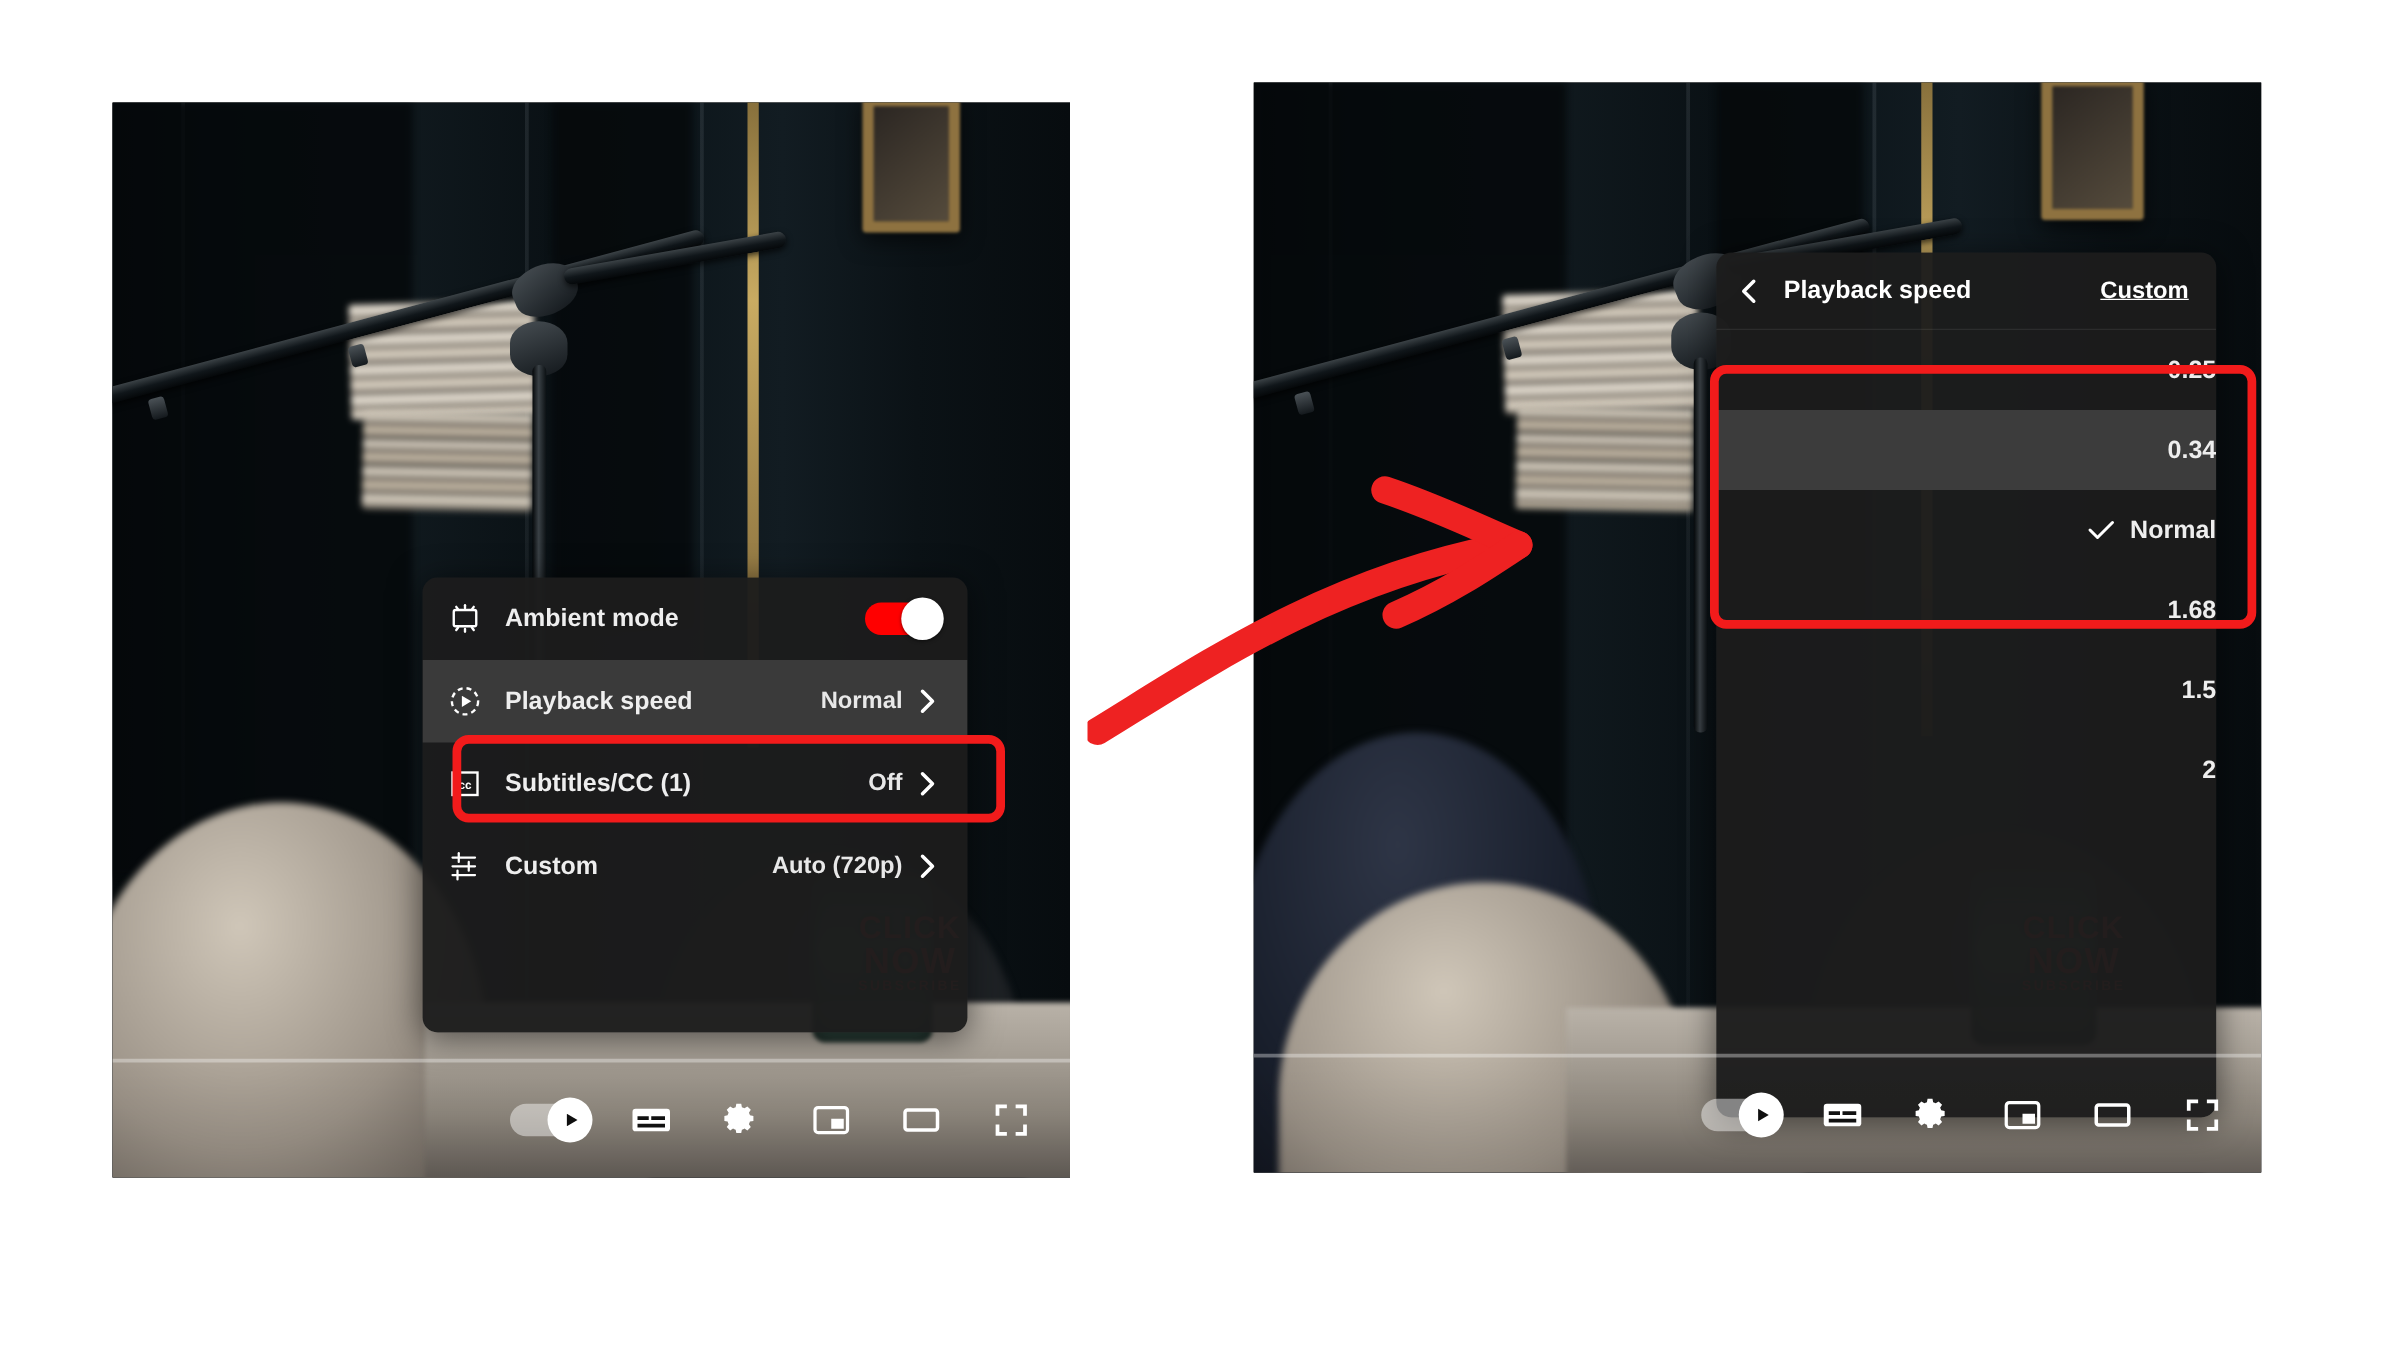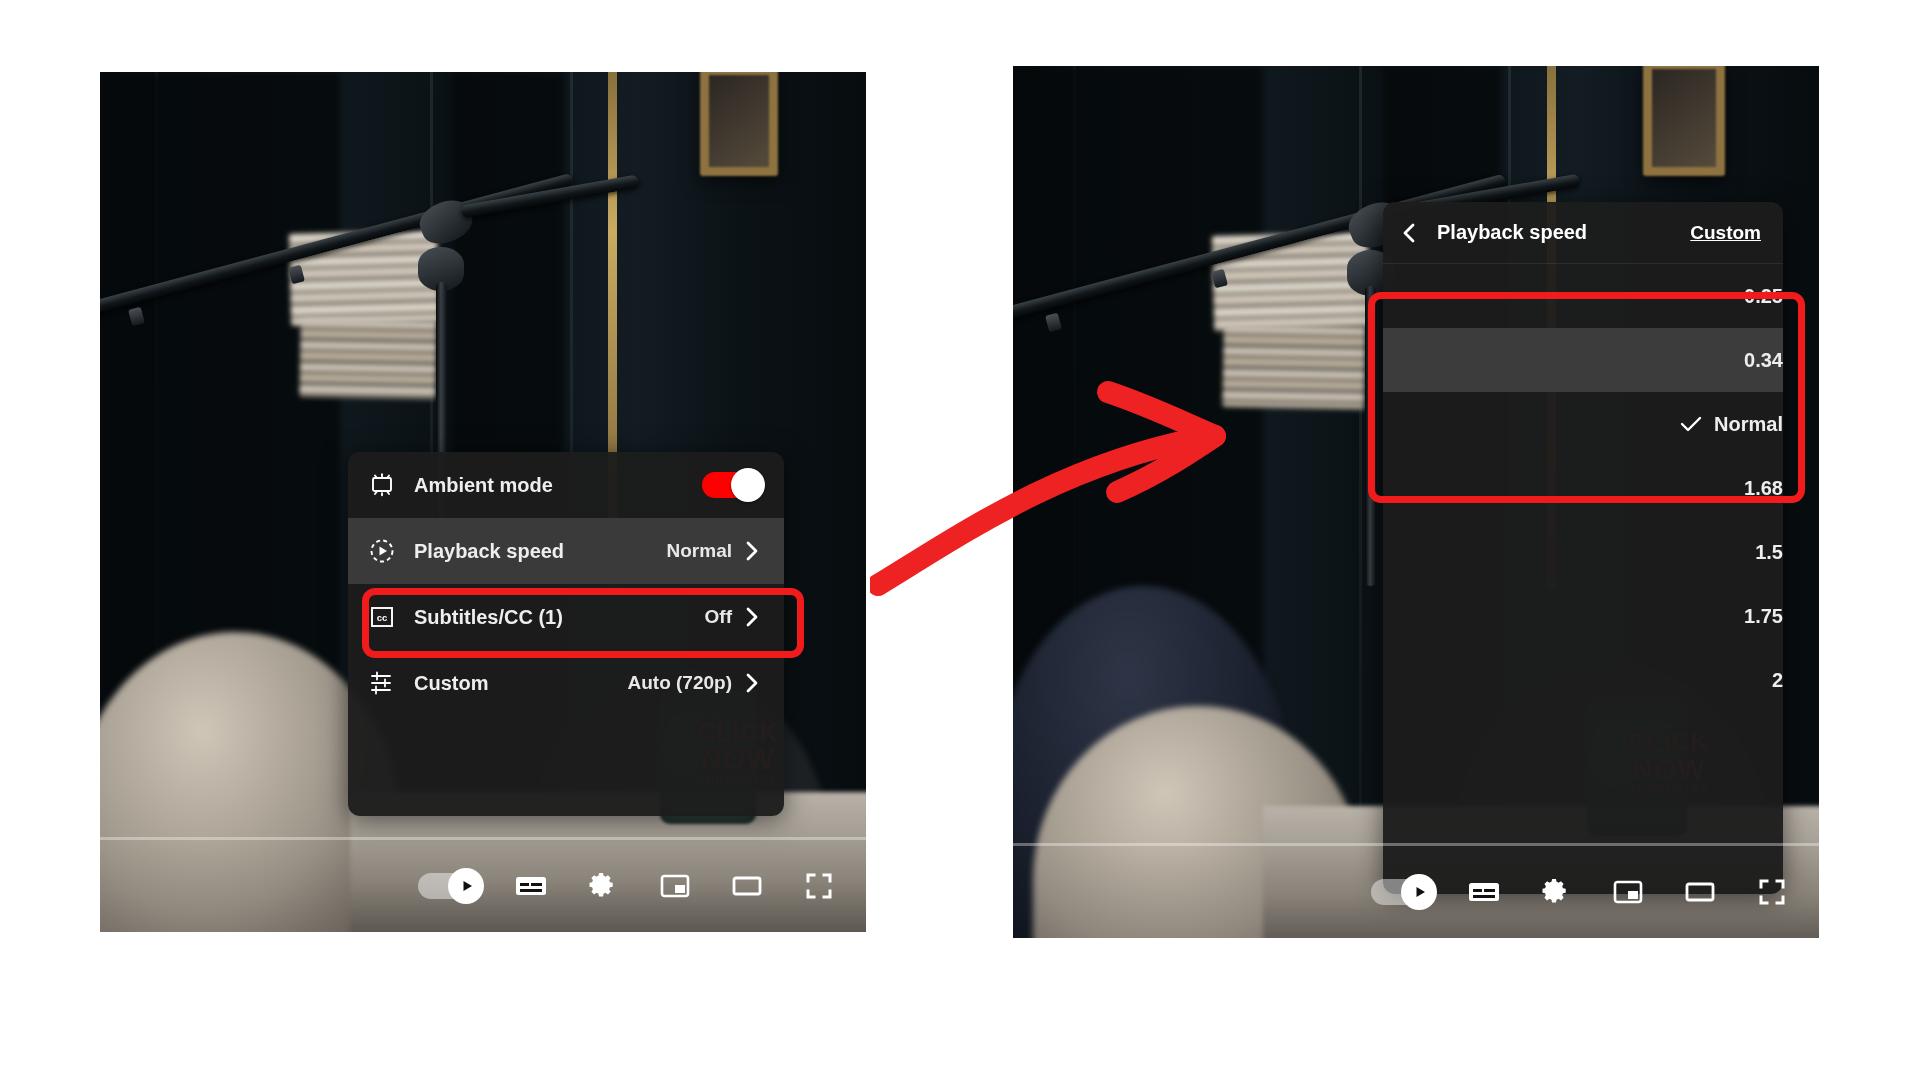--- a/index.html
+++ b/index.html
@@ -2,22 +2,22 @@
 <html><head>
 <meta charset="utf-8">
 <style>
   * { margin:0; padding:0; box-sizing:border-box; }
   html,body { width:1920px; height:1080px; background:#ffffff; overflow:hidden; }
   body { font-family:"Liberation Sans", sans-serif; }
 
   .stage { position:relative; width:1920px; height:1080px; background:#fff; }
 
   
-  .player { position:absolute; overflow:hidden; background:#000;margin-left:10px; }
-  .player.left  { left:90px;   top:72px;  width:766px;  height:860px; }
+  .player { position:absolute; overflow:hidden; background:#000; }
+  .player.left  { left:90px;   top:82px;  width:766px;  height:860px; }
   .player.right { left:1003px; top:66px;  width:806px;  height:872px; }
 
   
   .scene { position:absolute; inset:0; background:#0d1418; }
   .scene .wall {
     position:absolute; inset:0;
     background:
       linear-gradient(90deg,#060a0c 0%, #0c1418 14%, #10191e 30%, #0a1115 46%,
                       #0d161b 58%, #121c22 70%, #0b1216 84%, #070c0f 100%);
   }
@@ -404,24 +404,20 @@
       <div class="speed-row">
         <span class="check"></span>
         <span>1.68</span>
       </div>
       <div class="speed-row">
         <span class="check"></span>
         <span>1.5</span>
       </div>
       <div class="speed-row">
         <span class="check"></span>
-        <span>1.75</span>
-      </div>
-      <div class="speed-row">
-        <span class="check"></span>
         <span>2</span>
       </div>
     </div>
 
     <div class="progress">
         <span class="played"></span>
       </div>
     <div class="ctrlbar">
       <span class="autoplay">
         <span class="knob">

